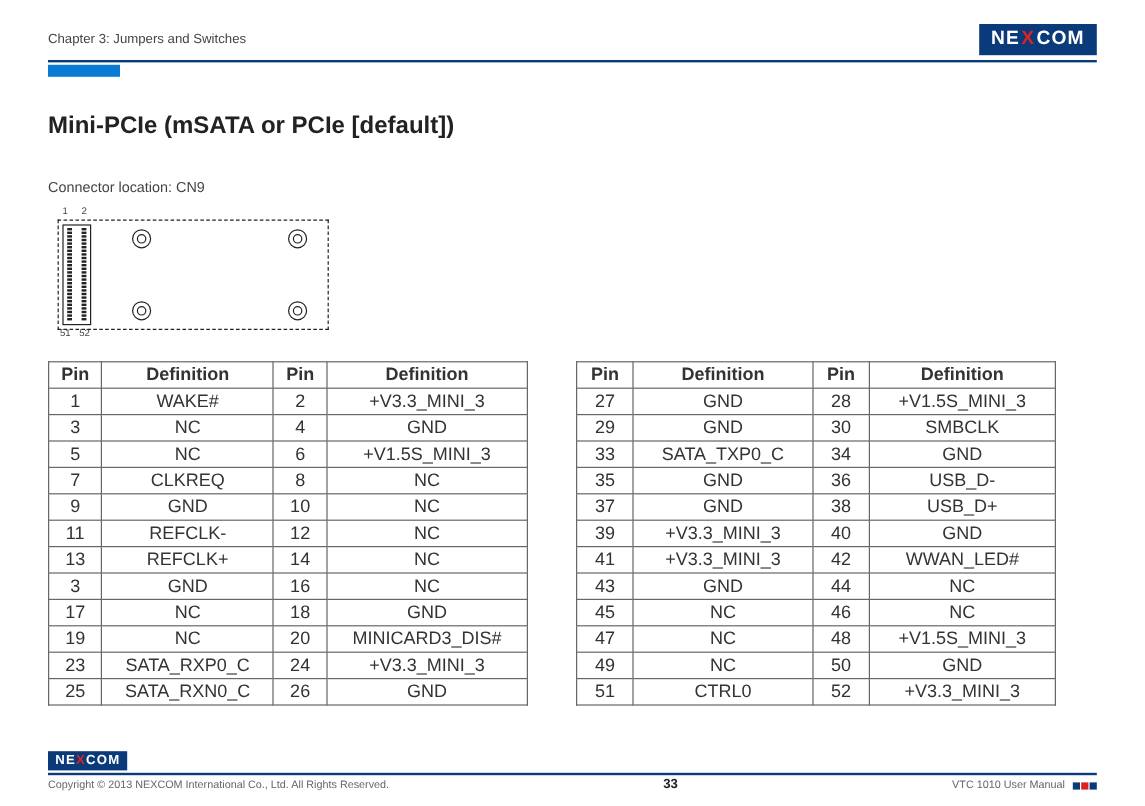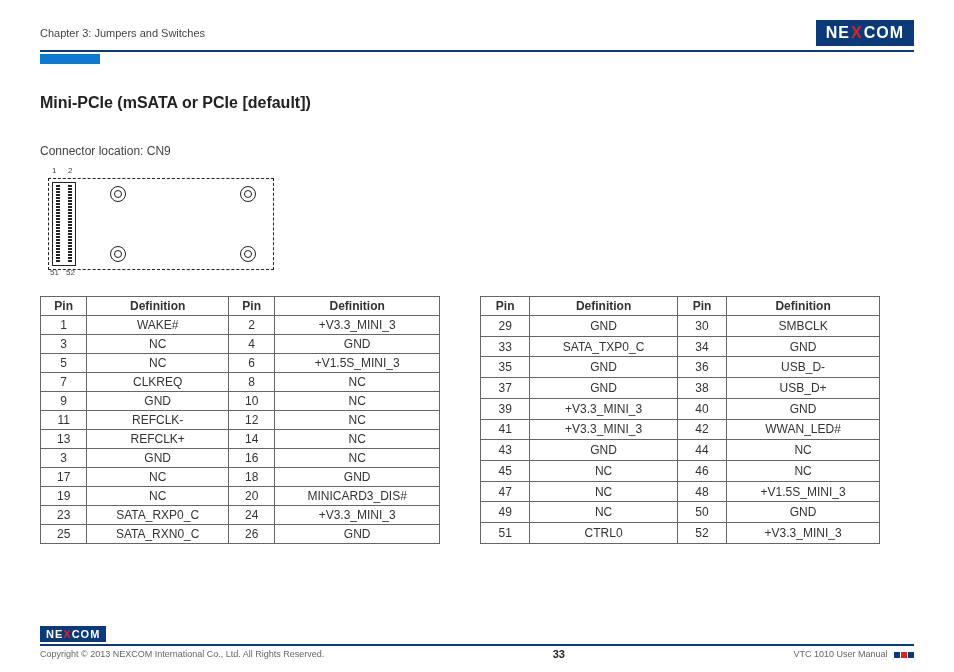--- a/index.html
+++ b/index.html
@@ -46,21 +46,21 @@
     background: #0a3a7a;
     margin-bottom: 2px;
   }
   .blue-tab {
     width: 60px;
     height: 10px;
     background: #0a7ad2;
     margin-bottom: 30px;
   }
   .title {
-    font-size: 16px;
+    font-size: 20px;
     font-weight: bold;
     color: #222;
     margin-bottom: 2px;
   }
   .subtitle {
     font-size: 12px;
     color: #444;
     margin-bottom: 10px;
     margin-top: 32px;
   }
@@ -120,21 +120,21 @@
     position: absolute;
     font-size: 8px;
     color: #444;
   }
   .tables-row {
     display: flex;
     gap: 40px;
   }
   table.pins {
     border-collapse: collapse;
-    font-size: 12px;
+    font-size: 15px;
     width: 400px;
   }
   table.pins th, table.pins td {
     border: 1px solid #666;
     padding: 2px 6px;
     text-align: center;
     white-space: nowrap;
   }
   table.pins th {
     font-weight: bold;
@@ -377,20 +377,26 @@
     <table class="pins">
       <thead>
         <tr>
           <th>Pin</th>
           <th>Definition</th>
           <th>Pin</th>
           <th>Definition</th>
         </tr>
       </thead>
       <tbody id="tbody2">
+          <tr>
+            <td>27</td>
+            <td>GND</td>
+            <td>28</td>
+            <td>+V1.5S_MINI_3</td>
+          </tr>
           <tr>
             <td>29</td>
             <td>GND</td>
             <td>30</td>
             <td>SMBCLK</td>
           </tr>
           <tr>
             <td>33</td>
             <td>SATA_TXP0_C</td>
             <td>34</td>

